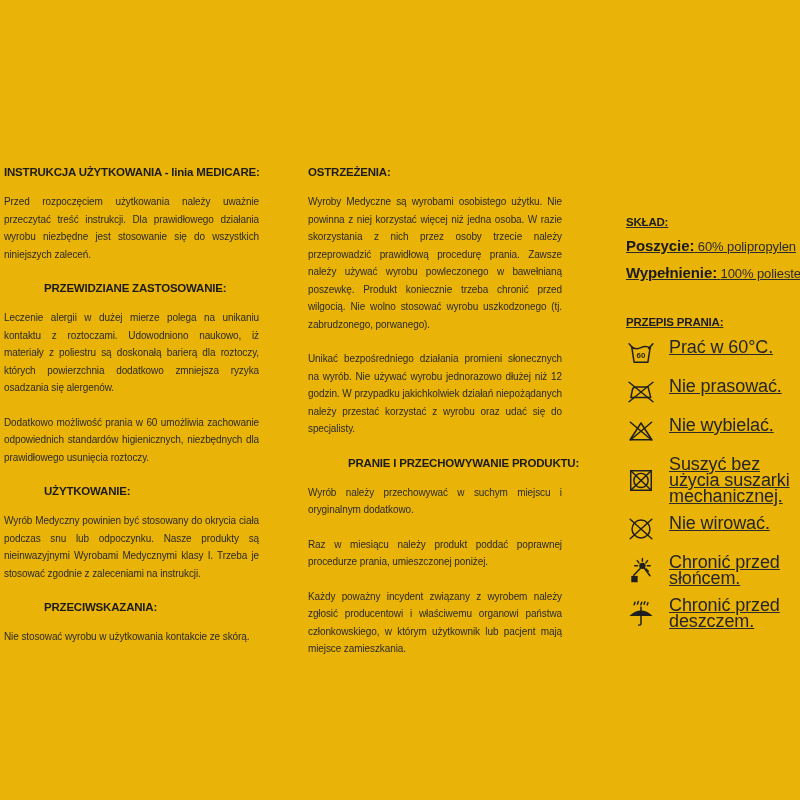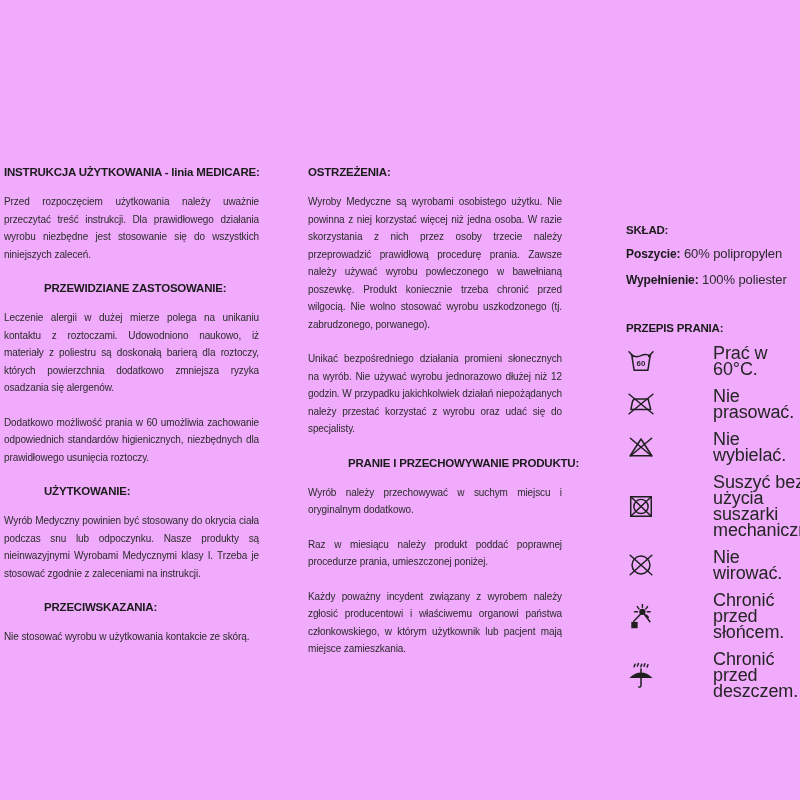--- a/index.html
+++ b/index.html
@@ -2,46 +2,46 @@
 <html lang="pl"><head>
 <meta charset="utf-8">
 <style>
   html, body { margin:0; padding:0; }
   body {
     width:800px; height:800px; background:#ffffff;
     font-family:"Liberation Sans", sans-serif;
     color:#2b2b2b;
     -webkit-font-smoothing:antialiased;
   }
-  .page { position:relative; width:800px; height:800px; overflow:hidden; background:#f0abfc; }
+  .page { position:relative; width:800px; height:800px; overflow:hidden; background:#eab308; }
 
   .col { position:absolute; top:166px; }
   .col-left  { left:4px;   width:255px; }
   .col-mid   { left:308px; width:254px; }
-  .col-right { left:626px; top:224px; width:172px; }
+  .col-right { left:626px; top:216px; width:172px;text-decoration:underline; }
 
   h2 {
     font-size:11.5px; font-weight:bold; color:#1b1b1b;
     margin:0; letter-spacing:-0.2px; white-space:nowrap;
   }
   .col p {
     font-size:10px; line-height:17.5px; text-align:justify;
     margin:0; letter-spacing:-0.1px; color:#2b2b2b;
   }
   .col h2 + p { margin-top:15px; }
   .col p + p  { margin-top:17px; }
   .col p + h2 { margin-top:19px;padding-left:40px; }
   .title { margin-bottom:7px; }
 
   
   .comp-line { margin-top:10px; font-size:13px; line-height:16px; letter-spacing:-0.1px; white-space:nowrap; }
-  .comp-label { font-size:12px; font-weight:bold; color:#1b1b1b; }
+  .comp-label { font-size:15px; font-weight:bold; color:#1b1b1b; }
   .care-heading { margin-top:34px; }
   .care-list { margin-top:9px; }
-  .care-row { display:flex; margin-top:11px; min-height:28px;gap:44px; }
+  .care-row { display:flex; margin-top:11px; min-height:28px; }
   .care-icon { flex:none; width:30px; display:flex; align-items:center; justify-content:center; margin-right:13px; }
   .care-icon svg { display:block; }
   .care-label { font-size:18px; line-height:16px; letter-spacing:-0.1px; width:150px; color:#252525; }
   .care-row.narrow .care-label { max-width:122px; }
 
   .s { fill:none; stroke:#1f1f1f; stroke-width:1.6; stroke-linecap:round; stroke-linejoin:round; }
 </style>
 </head>
 <body>
 

